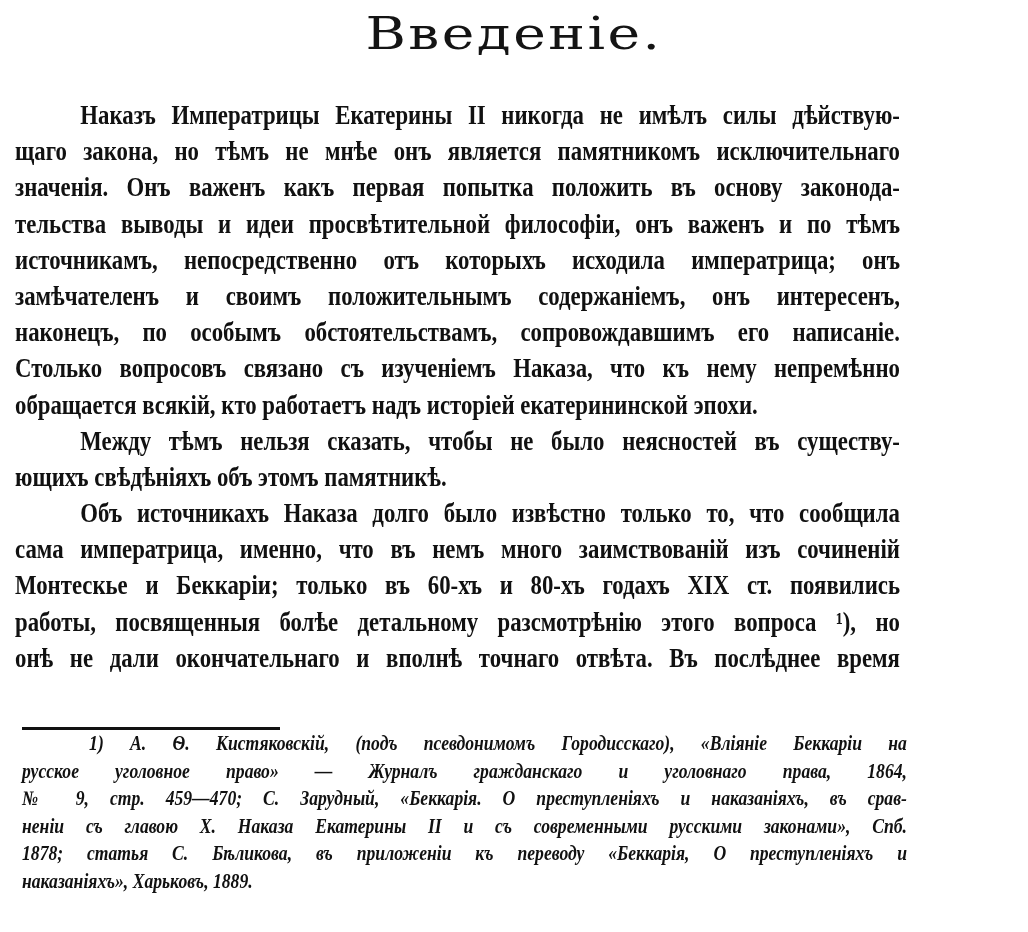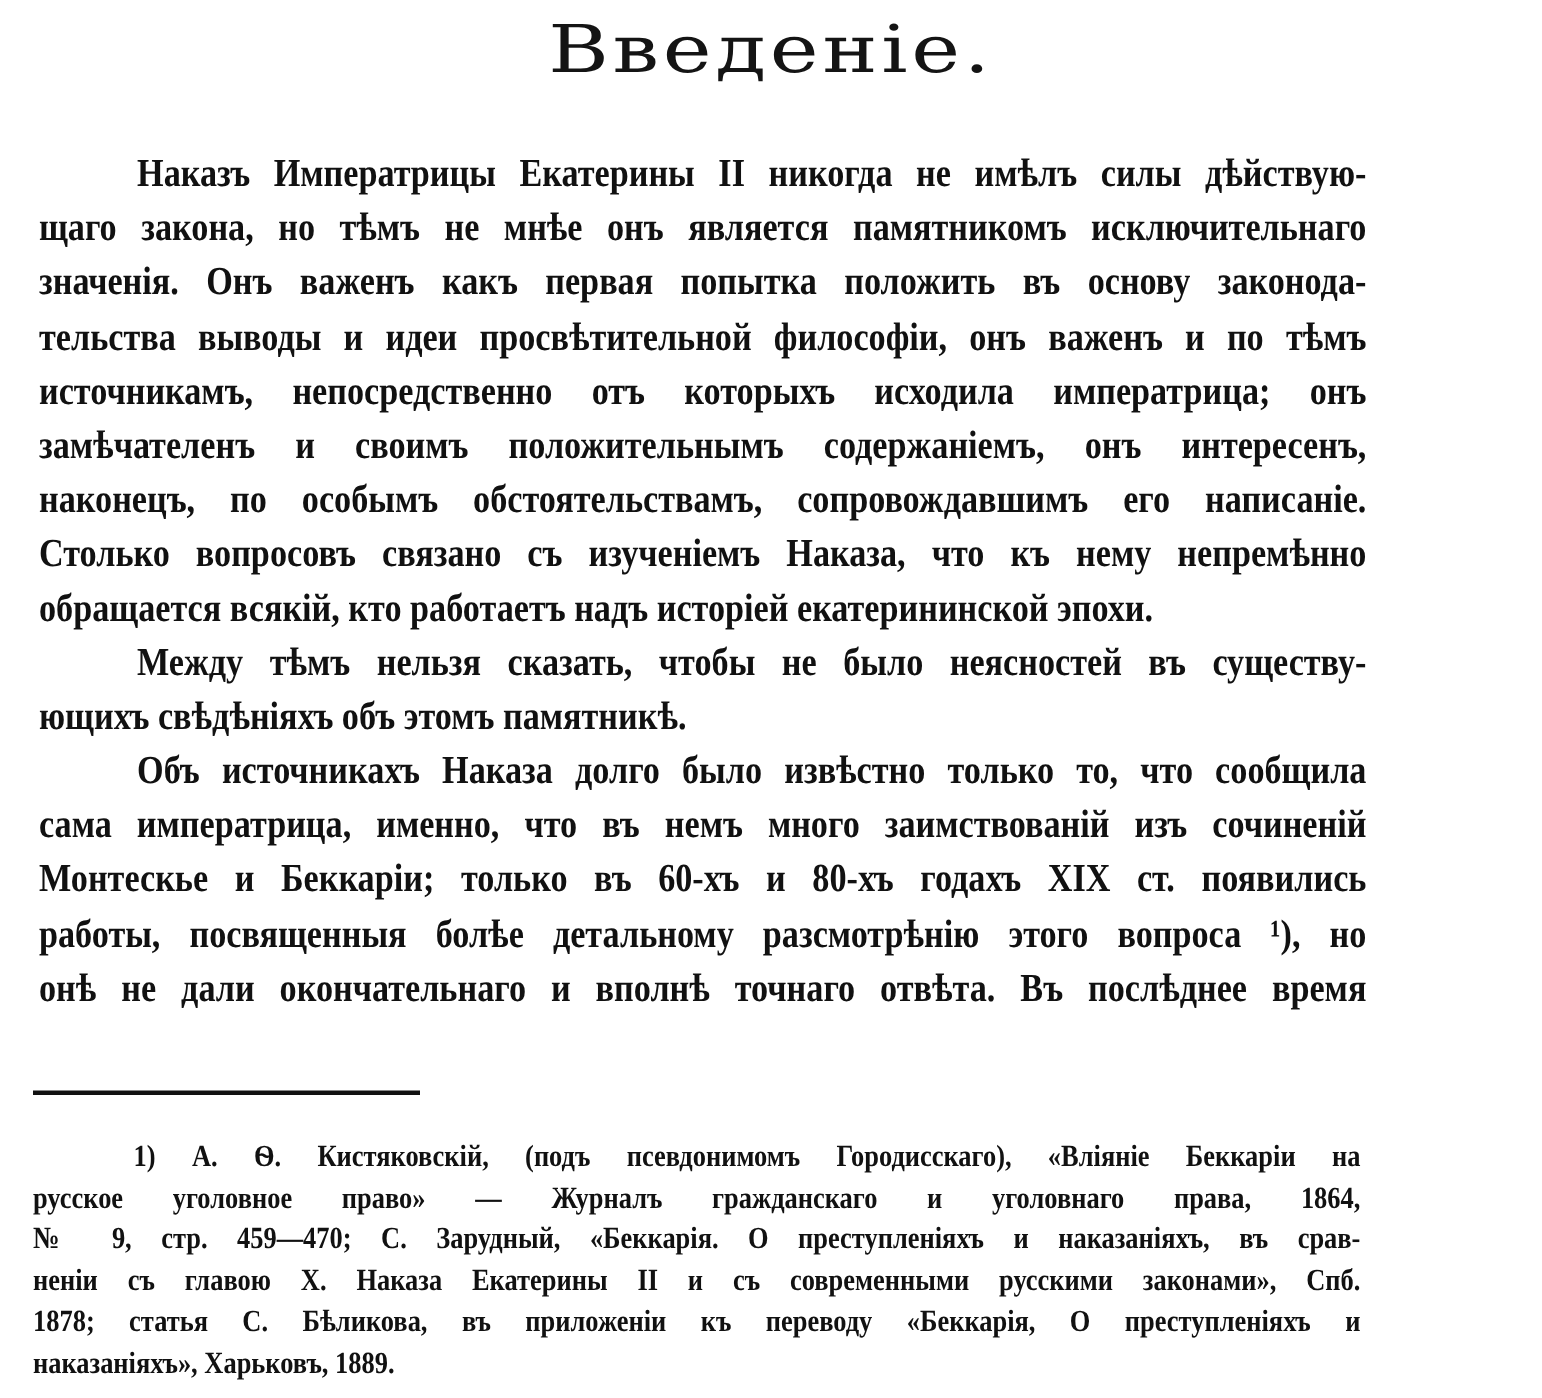--- a/index.html
+++ b/index.html
@@ -9,36 +9,36 @@
     color: #111111;
   }
   .title {
     position: absolute; left: 0; width: 1028px; top: 8px;
     text-align: center;
     font-family: "DejaVu Serif", "Liberation Serif", serif;
     font-size: 44px; font-weight: normal; letter-spacing: 2px;
     transform: scaleX(1.25); transform-origin: center;
     color: #141414;
   }
-  .body-text { position: absolute; left: 26px; top: 97px; width: 885px; }
+  .body-text { position: absolute; left: 15px; top: 97px; width: 885px; }
   .line {
     height: 36.2px; line-height: 36.2px;
     font-size: 26.5px; font-weight: bold;
     white-space: nowrap;
     text-align: justify; text-align-last: justify;
     transform: scaleX(0.86); transform-origin: left center;
     width: 1029px;
   }
   .line.indent { padding-left: 76px; width: 953px; }
   .line.last { text-align-last: left; }
   .rule {
     position: absolute; left: 22px; top: 727px; width: 258px; height: 3px;
     background: #111111;
   }
-  .footnotes { position: absolute; left: 22px; top: 758px; width: 885px; }
+  .footnotes { position: absolute; left: 22px; top: 730px; width: 885px; font-style: italic; }
   .fline {
     height: 27.5px; line-height: 27.5px;
     font-size: 20.5px; font-weight: bold;
     white-space: nowrap;
     text-align: justify; text-align-last: justify;
     transform: scaleX(0.86); transform-origin: left center;
     width: 1029px;
   }
   .fline.indent { padding-left: 78px; width: 951px; }
   .fline.last { text-align-last: left; }

